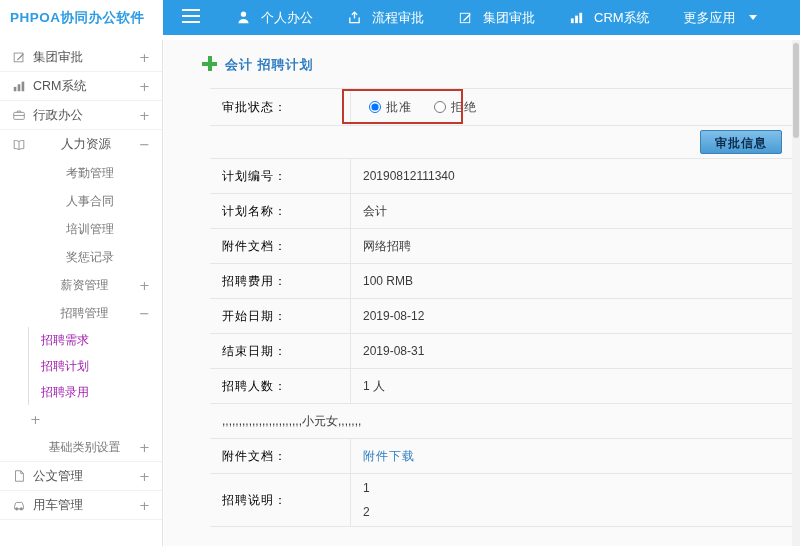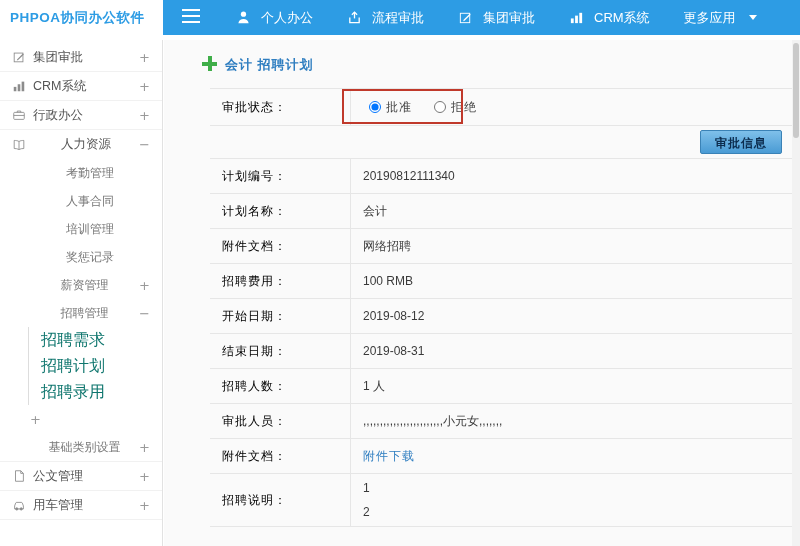--- a/index.html
+++ b/index.html
@@ -44,21 +44,21 @@
   .slabel { flex: 1; }
   .stoggle { color: #9a9a9a; font-size: 13px; font-family: "DejaVu Sans", sans-serif; }
   .sub-item {
     height: 28px; display: flex; align-items: center; padding: 0 12px 0 30px;
     color: #777; font-size: 12px; cursor: pointer;
   }
   .sub-item .slabel { flex: 1; }
   .sub-sub-list { margin-left: 28px; border-left: 1px solid #ddd; }
   .sub-sub-item {
     height: 26px; display: flex; align-items: center; padding-left: 12px;
-    color: #0f766e; font-size: 16px; cursor: pointer;
+    color: #a21caf; font-size: 12px; cursor: pointer;
   }
 
   
   .main {
     position: absolute; left: 164px; top: 40px; right: 0; bottom: 0;
     background: #fafafa; overflow: hidden;
   }
   .page-header { display: flex; gap: 8px; padding: 16px 4px 0 38px; height: 36px; }
   .plus-icon { position: relative; width: 15px; height: 15px; display: inline-block; }
   .plus-icon::before, .plus-icon::after { content: ""; position: absolute; background: #3fae49; }
@@ -325,21 +325,20 @@
       </div>
       <div class="row">
         <div class="cell-label">结束日期：</div>
         <div class="cell-value">2019-08-31</div>
       </div>
       <div class="row">
         <div class="cell-label">招聘人数：</div>
         <div class="cell-value">1 人</div>
       </div>
       <div class="row">
-        <div class="cell-label">审批人员：</div>
         <div class="cell-value">,,,,,,,,,,,,,,,,,,,,,,,,小元女,,,,,,,</div>
       </div>
       <div class="row">
         <div class="cell-label">附件文档：</div>
         <div class="cell-value">
           <a class="link">附件下载</a>
         </div>
       </div>
       <div class="row tall">
         <div class="cell-label">招聘说明：</div>

